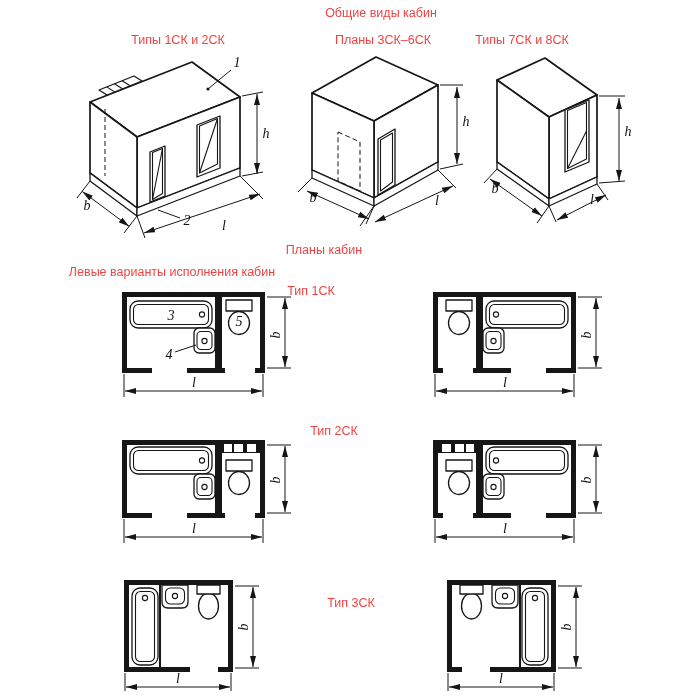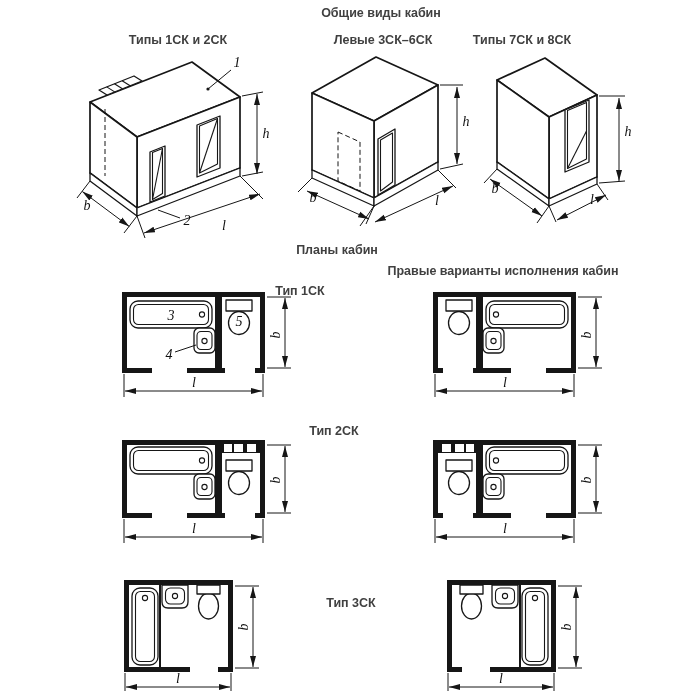--- a/index.html
+++ b/index.html
@@ -1,20 +1,20 @@
 <!DOCTYPE html>
 <html><head>
 <meta charset="utf-8">
 <style>
   html,body{margin:0;padding:0;background:#fff;}
   body{width:700px;height:700px;position:relative;overflow:hidden;
        font-family:"Liberation Sans",sans-serif;color:#1b1b1b;}
   .stage{position:absolute;left:0;top:0;width:700px;height:700px;background:#fff;}
-  .lbl{position:absolute;font-size:12.5px;font-weight:bold;white-space:nowrap;
-       transform:translateX(-50%);color:#404040;}
+  .lbl{position:absolute;font-size:12.5px;font-weight:normal;white-space:nowrap;
+       transform:translateX(-50%);color:#ef4444;}
   svg.draw{position:absolute;overflow:visible;}
   .s2{stroke:#161616;stroke-width:1.7;fill:#fff;stroke-linejoin:round;}
   .s1{stroke:#161616;stroke-width:1.1;fill:none;stroke-linejoin:round;}
   .s1p{stroke:#161616;stroke-width:1.3;fill:#fff;stroke-linejoin:round;}
   .dash{stroke:#161616;stroke-width:1;fill:none;stroke-dasharray:5,3;}
   .dim{stroke:#161616;stroke-width:1;fill:none;}
   .wall{fill:#161616;stroke:none;}
   .slot{fill:#fff;stroke:none;}
   .dimtxt{font-family:"Liberation Serif",serif;font-style:italic;font-size:14px;fill:#111;}
   .callout{font-family:"Liberation Serif",serif;font-style:italic;font-size:14px;fill:#111;
@@ -99,25 +99,25 @@
       <rect class="wall" x="47" y="9" width="2" height="83"></rect>
       <use href="#g-tub-v" x="20" y="12"></use>
       <use href="#g-sink2" x="50" y="9"></use>
       <use href="#g-toilet2" x="85" y="9"></use>
     </g>
   </defs>
 </svg>
 
 <div class="lbl" style="left:381px;top:6px">Общие виды кабин</div>
 <div class="lbl" style="left:178px;top:33px">Типы 1СК и 2СК</div>
-<div class="lbl" style="left:383px;top:33px">Левые 3СК–6СК</div>
+<div class="lbl" style="left:383px;top:33px">Планы 3СК–6СК</div>
 <div class="lbl" style="left:522px;top:33px">Типы 7СК и 8СК</div>
-<div class="lbl" style="left:337px;top:243px">Планы кабин</div>
-<div class="lbl" style="left:503px;top:264px">Правые варианты исполнения кабин</div>
-<div class="lbl" style="left:300px;top:284px">Тип 1СК</div>
+<div class="lbl" style="left:324px;top:243px">Планы кабин</div>
+<div class="lbl" style="left:172px;top:265px">Левые варианты исполнения кабин</div>
+<div class="lbl" style="left:311px;top:284px">Тип 1СК</div>
 <div class="lbl" style="left:334px;top:424px">Тип 2СК</div>
 <div class="lbl" style="left:351px;top:596px">Тип 3СК</div>
 
 <svg class="draw" style="left:60px;top:52px" width="230" height="190">
   <polygon class="s2" points="132,10 180,45 77,85 30,50"></polygon>
   <polygon class="s2" points="77,85 180,45 180,116 77,156"></polygon>
   <polygon class="s2" points="30,50 77,85 77,156 30,121"></polygon>
   <polygon class="s1p" points="30,121 77,156 77,164 30,129"></polygon>
   <polygon class="s1p" points="77,156 180,116 180,124 77,164"></polygon>
   <line class="dash" x1="45" y1="57" x2="45" y2="124"></line>

